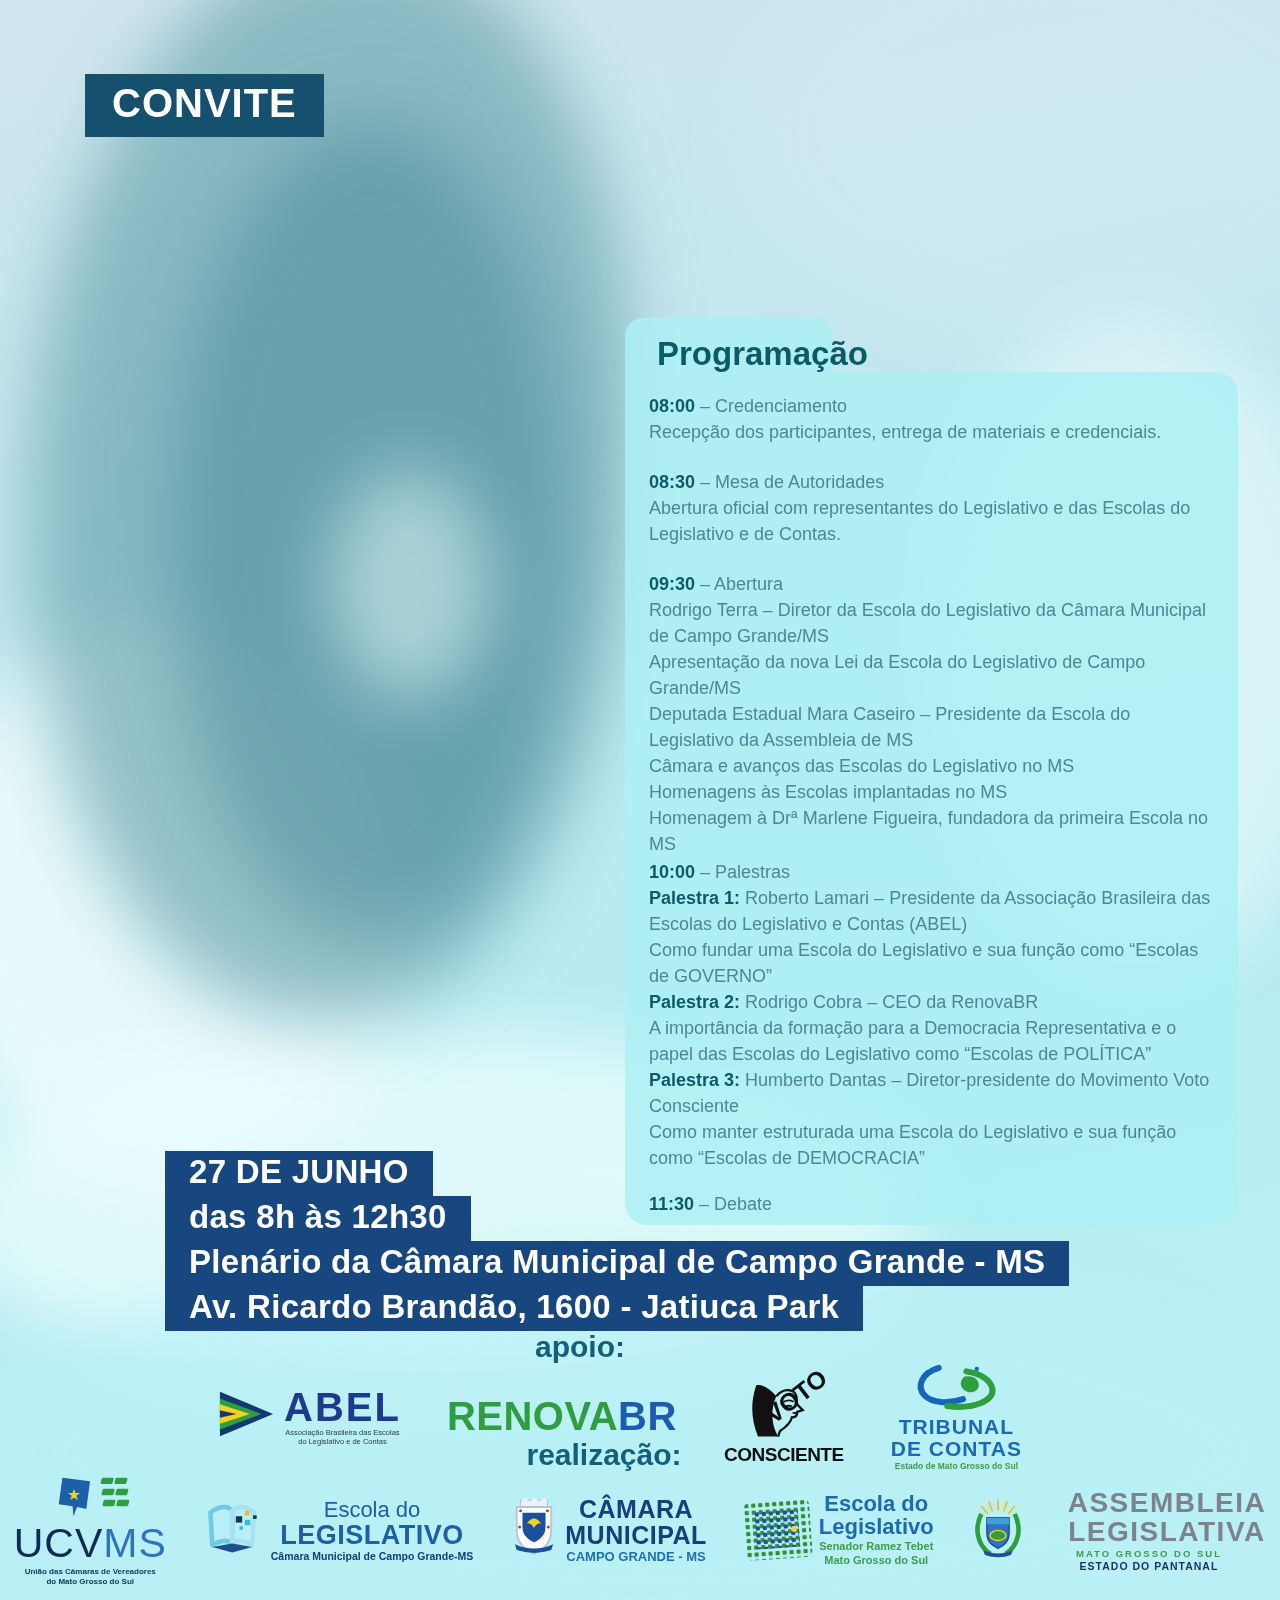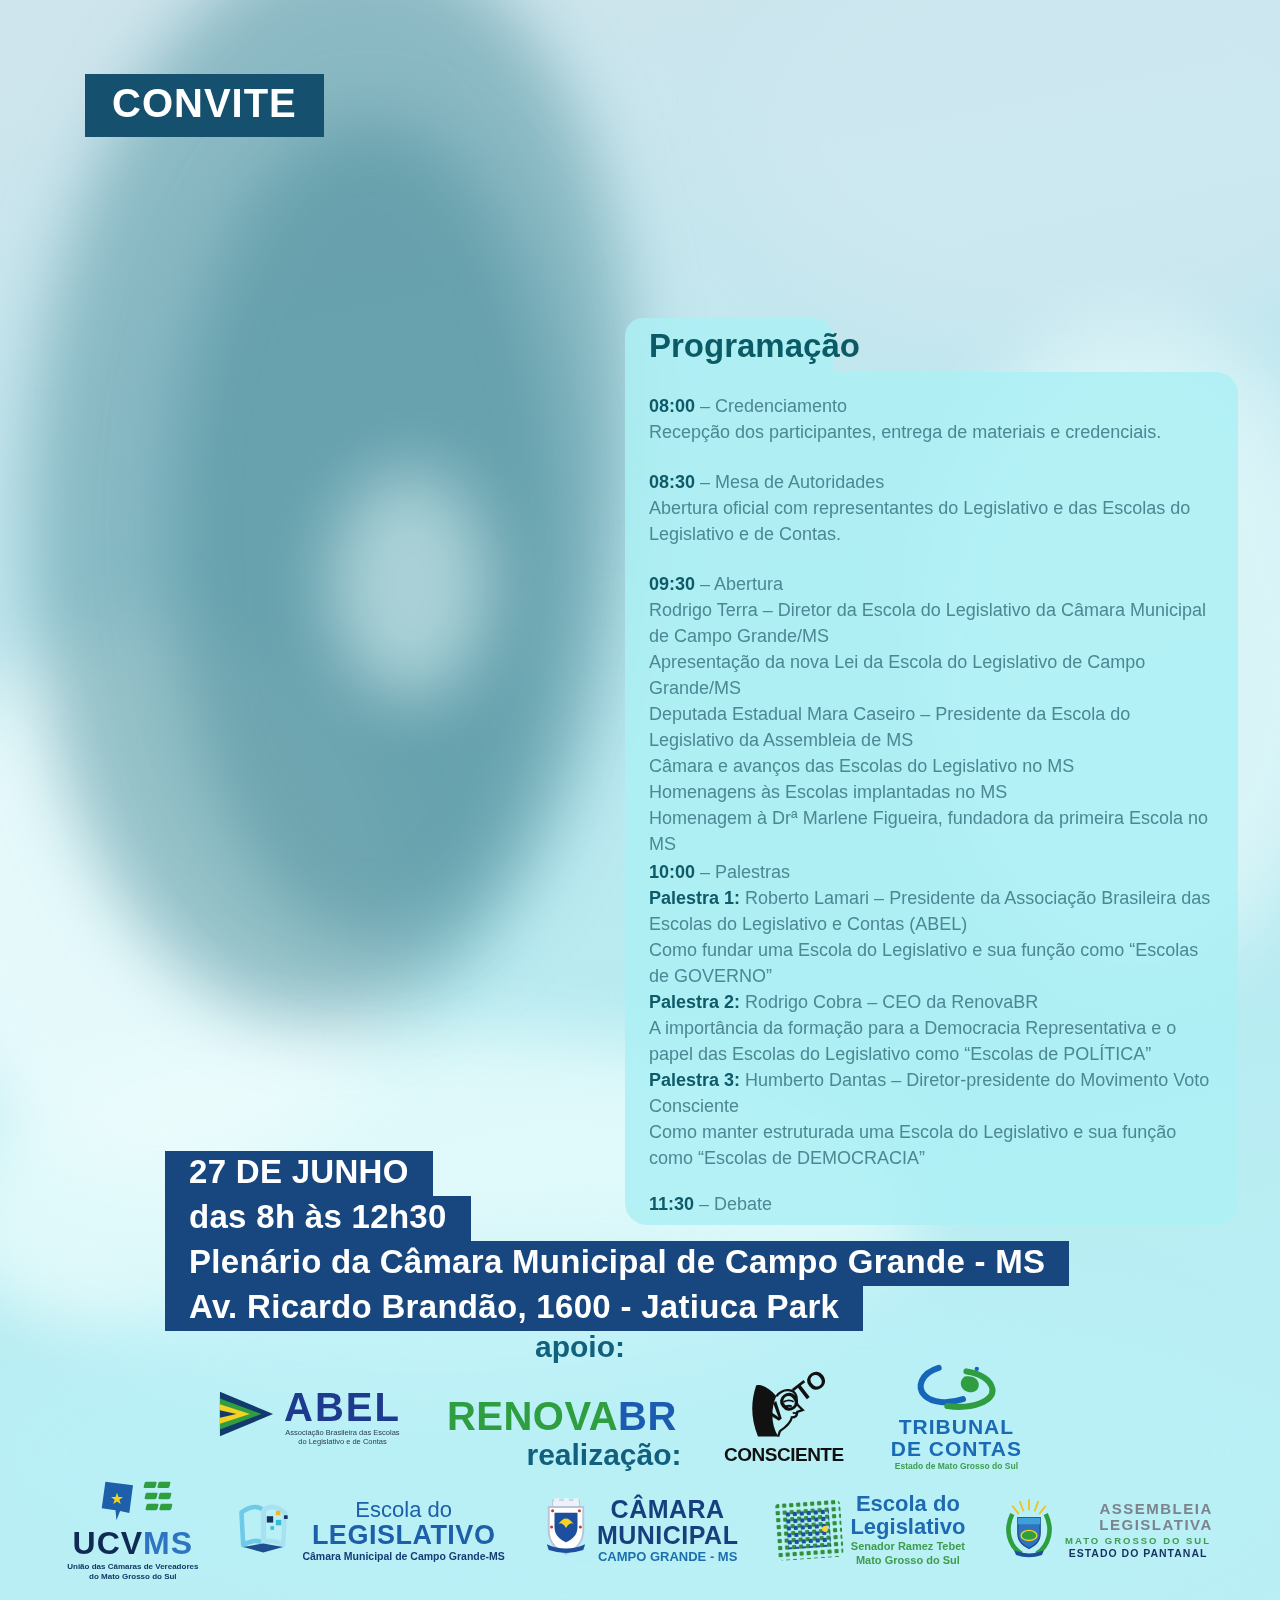--- a/index.html
+++ b/index.html
@@ -24,21 +24,21 @@
     font-size:40px;font-weight:700;letter-spacing:1px;padding:7px 27px 11px;}
   .titles{position:absolute;left:100px;top:140px;width:1120px;color:#1d3c6a;}
   .t1{font-size:48px;font-weight:600;line-height:1.12;}
   .t2{font-size:55px;font-weight:700;line-height:1.12;margin-top:4px;letter-spacing:-.5px;}
   .sub{font-size:40px;font-weight:500;line-height:1.2;margin-top:10px;color:#234a72;}
   .sub+.sub{margin-top:4px;}
 
   
   .tab{position:absolute;left:625px;top:318px;width:208px;height:54px;
     background:rgba(172,240,244,.85);border-radius:18px 18px 0 0;}
-  .tab h2{margin:0;padding:9px 0 0 24px;font-size:33px;font-weight:700;color:#0b5b66;}
+  .tab h2{margin:8px;padding:9px 0 0 24px;font-size:33px;font-weight:700;color:#0b5b66;}
   .panel{position:absolute;left:625px;top:372px;width:613px;height:853px;box-sizing:border-box;
     background:rgba(172,240,244,.85);border-radius:0 22px 22px 22px;padding:21px 26px 0 24px;}
   .blk{margin:0;font-size:18px;line-height:26px;color:#4d8793;}
   .blk b{font-weight:700;color:#0e5a68;}
   .blk.gap{margin-top:24px;}
   .blk.big{margin-top:20px;}
   .blk.sm{margin-top:2px;}
 
   
   .event{position:absolute;left:165px;top:1151px;}
@@ -70,21 +70,21 @@
   .voto{position:relative;width:122px;height:100px;color:#101010;}
   .voto-top{position:absolute;left:38px;top:16px;font-size:25px;font-weight:800;transform:rotate(-38deg);}
   .voto-face{position:absolute;left:24px;top:14px;}
   .voto-bottom{position:absolute;left:0;bottom:0;width:100%;text-align:center;font-size:19px;font-weight:800;letter-spacing:-.5px;}
   
   .trib{display:flex;flex-direction:column;align-items:center;line-height:1.05;}
   .trib-l{font-size:21px;font-weight:700;color:#1b6ab5;letter-spacing:1px;}
   .trib-sub{font-size:8.5px;font-weight:700;color:#3f9c4e;margin-top:2px;}
   
   .ucvms{display:flex;flex-direction:column;align-items:center;line-height:1;}
-  .ucvms-name{font-size:32px;font-weight:700;letter-spacing:1px;}
+  .ucvms-name{font-size:41px;font-weight:400;letter-spacing:1px;}
   .ucvms-name .u1{color:#0f2b53;}
   .ucvms-name .u2{color:#2f74c0;}
   .ucvms-sub{font-size:8px;font-weight:700;color:#123a66;margin-top:3px;line-height:1.25;}
   
   .ecg-l1{font-size:22px;color:#1d5fa8;}
   .ecg-l2{font-size:27px;font-weight:800;color:#1d5fa8;letter-spacing:.5px;}
   .ecg-sub{font-size:10.5px;font-weight:700;color:#163c77;margin-top:2px;}
   
   .cam-l{font-size:25px;font-weight:800;color:#173f7d;letter-spacing:.5px;}
   .cam-l3{font-size:13px;font-weight:700;color:#1d6fae;margin-top:2px;}
@@ -92,21 +92,21 @@
   .dotflag{position:relative;width:66px;height:58px;border-radius:6px;transform:rotate(-4deg);
     background-image:radial-gradient(circle at 3px 3px,#2f8f3a 2.1px,transparent 2.6px);
     background-size:7px 7px;}
   .dotflag::after{content:'';position:absolute;left:10px;top:9px;right:12px;bottom:11px;
     background-image:radial-gradient(circle at 3px 3px,#1d4fa0 2.1px,transparent 2.6px);
     background-size:7px 7px;}
   .dotflag .dy{position:absolute;right:14px;top:26px;width:6px;height:6px;border-radius:50%;background:#ffd23f;z-index:2;}
   .ems-l{font-size:22px;color:#1e6ab0;font-weight:600;}
   .ems-sub{font-size:11px;font-weight:700;color:#3f9c4e;line-height:1.25;margin-top:2px;}
   
-  .asm-l{font-size:15px;font-weight:800;color:#7c838d;letter-spacing:1.5px;margin-left:36px;}
+  .asm-l{font-size:28px;font-weight:800;color:#7c838d;letter-spacing:1.5px;margin-left:36px;}
   .asm-sub1{font-size:9.5px;font-weight:700;color:#3f9c4e;letter-spacing:2px;margin-top:3px;}
   .asm-sub2{font-size:10.5px;font-weight:800;color:#16325f;letter-spacing:1px;margin-top:2px;}
 </style>
 </head>
 <body>
 
 <div class="poster">
 
   <div>
     <div class="ph ph-topright"></div>

